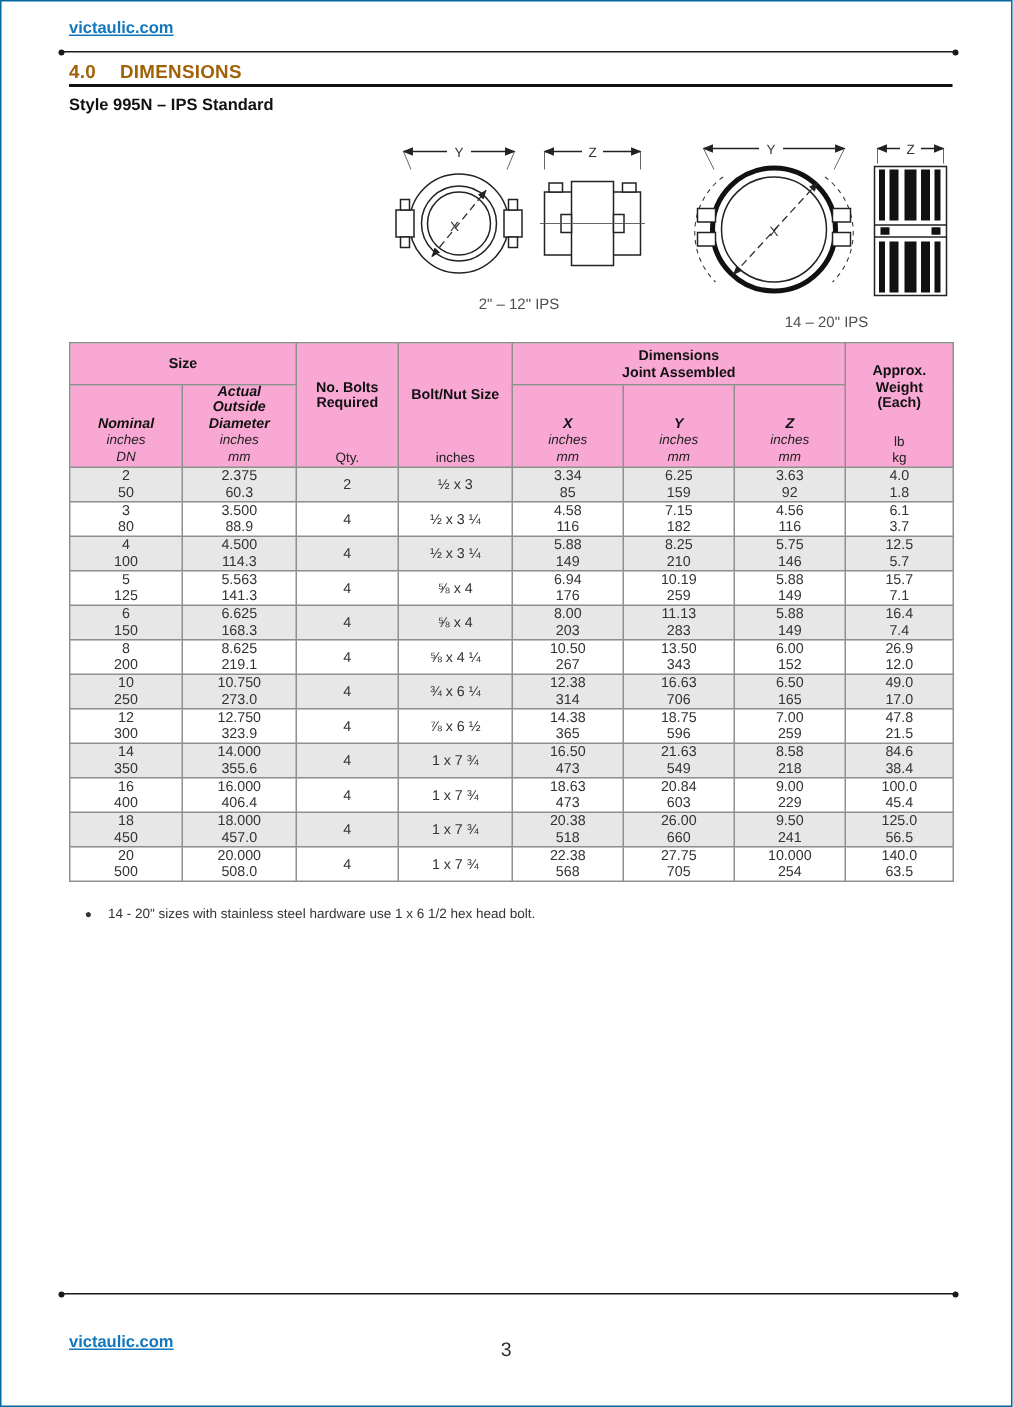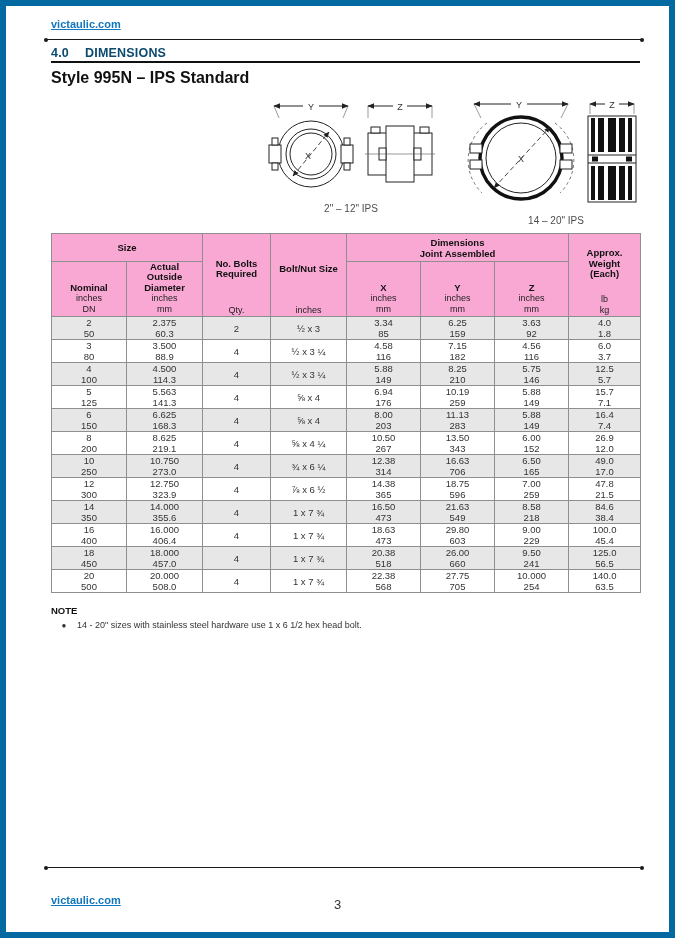--- a/index.html
+++ b/index.html
@@ -5,51 +5,51 @@
   :root{
     --link-blue:#1277bd;
     --logo-orange:#e7a14e;
     --row-shade:#e7e7e7;
     --table-border:#8f8f8f;
     --rule-dark:#1a1a1a;
     --ink:#2e2e2e;
   }
   *{margin:0;padding:0;box-sizing:border-box;}
   body{background:#fff;font-family:"Liberation Sans",sans-serif;color:var(--ink);}
-  .page{position:relative;width:675px;height:938px;background:#fff;border:6px solid #0369a1;overflow:hidden;}
+  .page{position:relative;width:675px;height:938px;background:#fff;border:1px solid #0369a1;overflow:hidden;}
 
   
   .top-link{position:absolute;top:12px;left:45px;font-size:11px;font-weight:bold;color:var(--link-blue);text-decoration:underline;}
   .rule{position:absolute;left:40px;width:596px;height:1px;background:var(--rule-dark);}
   .rule::before,.rule::after{content:"";position:absolute;top:-1.5px;width:4px;height:4px;background:var(--rule-dark);border-radius:50%;}
   .rule::before{left:-2px;} .rule::after{right:-2px;}
   .rule-top{top:33px;} .rule-bottom{top:861px;}
-  .section-heading{position:absolute;top:40px;left:45px;font-size:12.5px;font-weight:bold;color:#0c4a6e;letter-spacing:.2px;}
+  .section-heading{position:absolute;top:40px;left:45px;font-size:12.5px;font-weight:bold;color:#a16207;letter-spacing:.2px;}
   .section-heading .sec-num{margin-right:16px;}
   .heading-underline{position:absolute;top:55px;left:45px;width:589px;height:2px;background:#111;}
-  .subtitle{position:absolute;top:63px;left:45px;font-size:16px;font-weight:bold;color:#111;}
+  .subtitle{position:absolute;top:63px;left:45px;font-size:11px;font-weight:bold;color:#111;}
 
   
   .diagrams{position:absolute;top:90px;left:256px;display:flex;gap:26px;align-items:flex-start;}
   .diagram-group{display:flex;flex-direction:column;align-items:center;}
   .diagram-caption{font-size:10px;color:#4d4d4d;margin-top:7px;}
   svg .ln{stroke:#222;stroke-width:1;fill:none;}
   svg .thin{stroke:#555;stroke-width:.6;fill:none;}
   svg .dash{stroke:#333;stroke-width:.9;fill:none;stroke-dasharray:5 3;}
   svg .fillw{fill:#fff;stroke:#222;stroke-width:1;}
   svg .solid{fill:#111;stroke:none;}
   svg text{font-family:"Liberation Sans",sans-serif;font-size:9px;fill:#333;}
 
   
   table.dims{position:absolute;top:227px;left:45px;width:589px;border-collapse:collapse;table-layout:fixed;}
   table.dims th,table.dims td{border:1px solid var(--table-border);font-size:9.5px;text-align:center;vertical-align:middle;}
   table.dims thead th{background:#f9a8d4;font-weight:bold;color:#111;}
   .th-group{height:28px;font-size:10px;line-height:11px;}
   .hc{display:flex;flex-direction:column;}
-  .hc1{height:52px;justify-content:flex-end;padding-bottom:1px;}
+  .hc1{height:52px;justify-content:flex-end;padding-bottom:1px;font-style:italic;}
   .hc2{height:82px;justify-content:flex-end;padding-bottom:1px;}
   .ht{line-height:10.5px;font-weight:bold;}
   .hc2 .ht{flex:1;display:flex;flex-direction:column;justify-content:center;}
   .hu{font-weight:normal;font-size:9px;line-height:10.5px;color:#222;}
   table.dims tbody td{height:23px;line-height:11px;color:#333;padding:0 2px;}
   table.dims tbody tr:nth-child(odd){background:var(--row-shade);}
 
   
   .note{position:absolute;top:599px;left:45px;width:560px;}
   .note-title{font-size:9.5px;font-weight:bold;color:#111;}
@@ -318,21 +318,21 @@
           </td>
           <td>
             <div>7.15</div>
             <div>182</div>
           </td>
           <td>
             <div>4.56</div>
             <div>116</div>
           </td>
           <td>
-            <div>6.0</div>
+            <div>6.1</div>
             <div>3.7</div>
           </td>
         </tr>
         <tr>
           <td>
             <div>4</div>
             <div>100</div>
           </td>
           <td>
             <div>4.500</div>
@@ -566,21 +566,21 @@
             <div>4</div>
           </td>
           <td>
             <div>1 x 7 ¾</div>
           </td>
           <td>
             <div>18.63</div>
             <div>473</div>
           </td>
           <td>
-            <div>29.80</div>
+            <div>20.84</div>
             <div>603</div>
           </td>
           <td>
             <div>9.00</div>
             <div>229</div>
           </td>
           <td>
             <div>100.0</div>
             <div>45.4</div>
           </td>
@@ -646,21 +646,20 @@
           </td>
           <td>
             <div>140.0</div>
             <div>63.5</div>
           </td>
         </tr>
       </tbody>
   </table>
 
   <div class="note">
-    <div class="note-title">NOTE</div>
     <div class="note-item">
       <span class="note-bullet">●</span>
       <span>14 - 20" sizes with stainless steel hardware use 1 x 6 1/2 hex head bolt.</span>
     </div>
   </div>
 
   <div class="rule rule-bottom"></div>
   <a class="bottom-link" href="#">victaulic.com</a>
   <div class="page-number">3</div>
 

